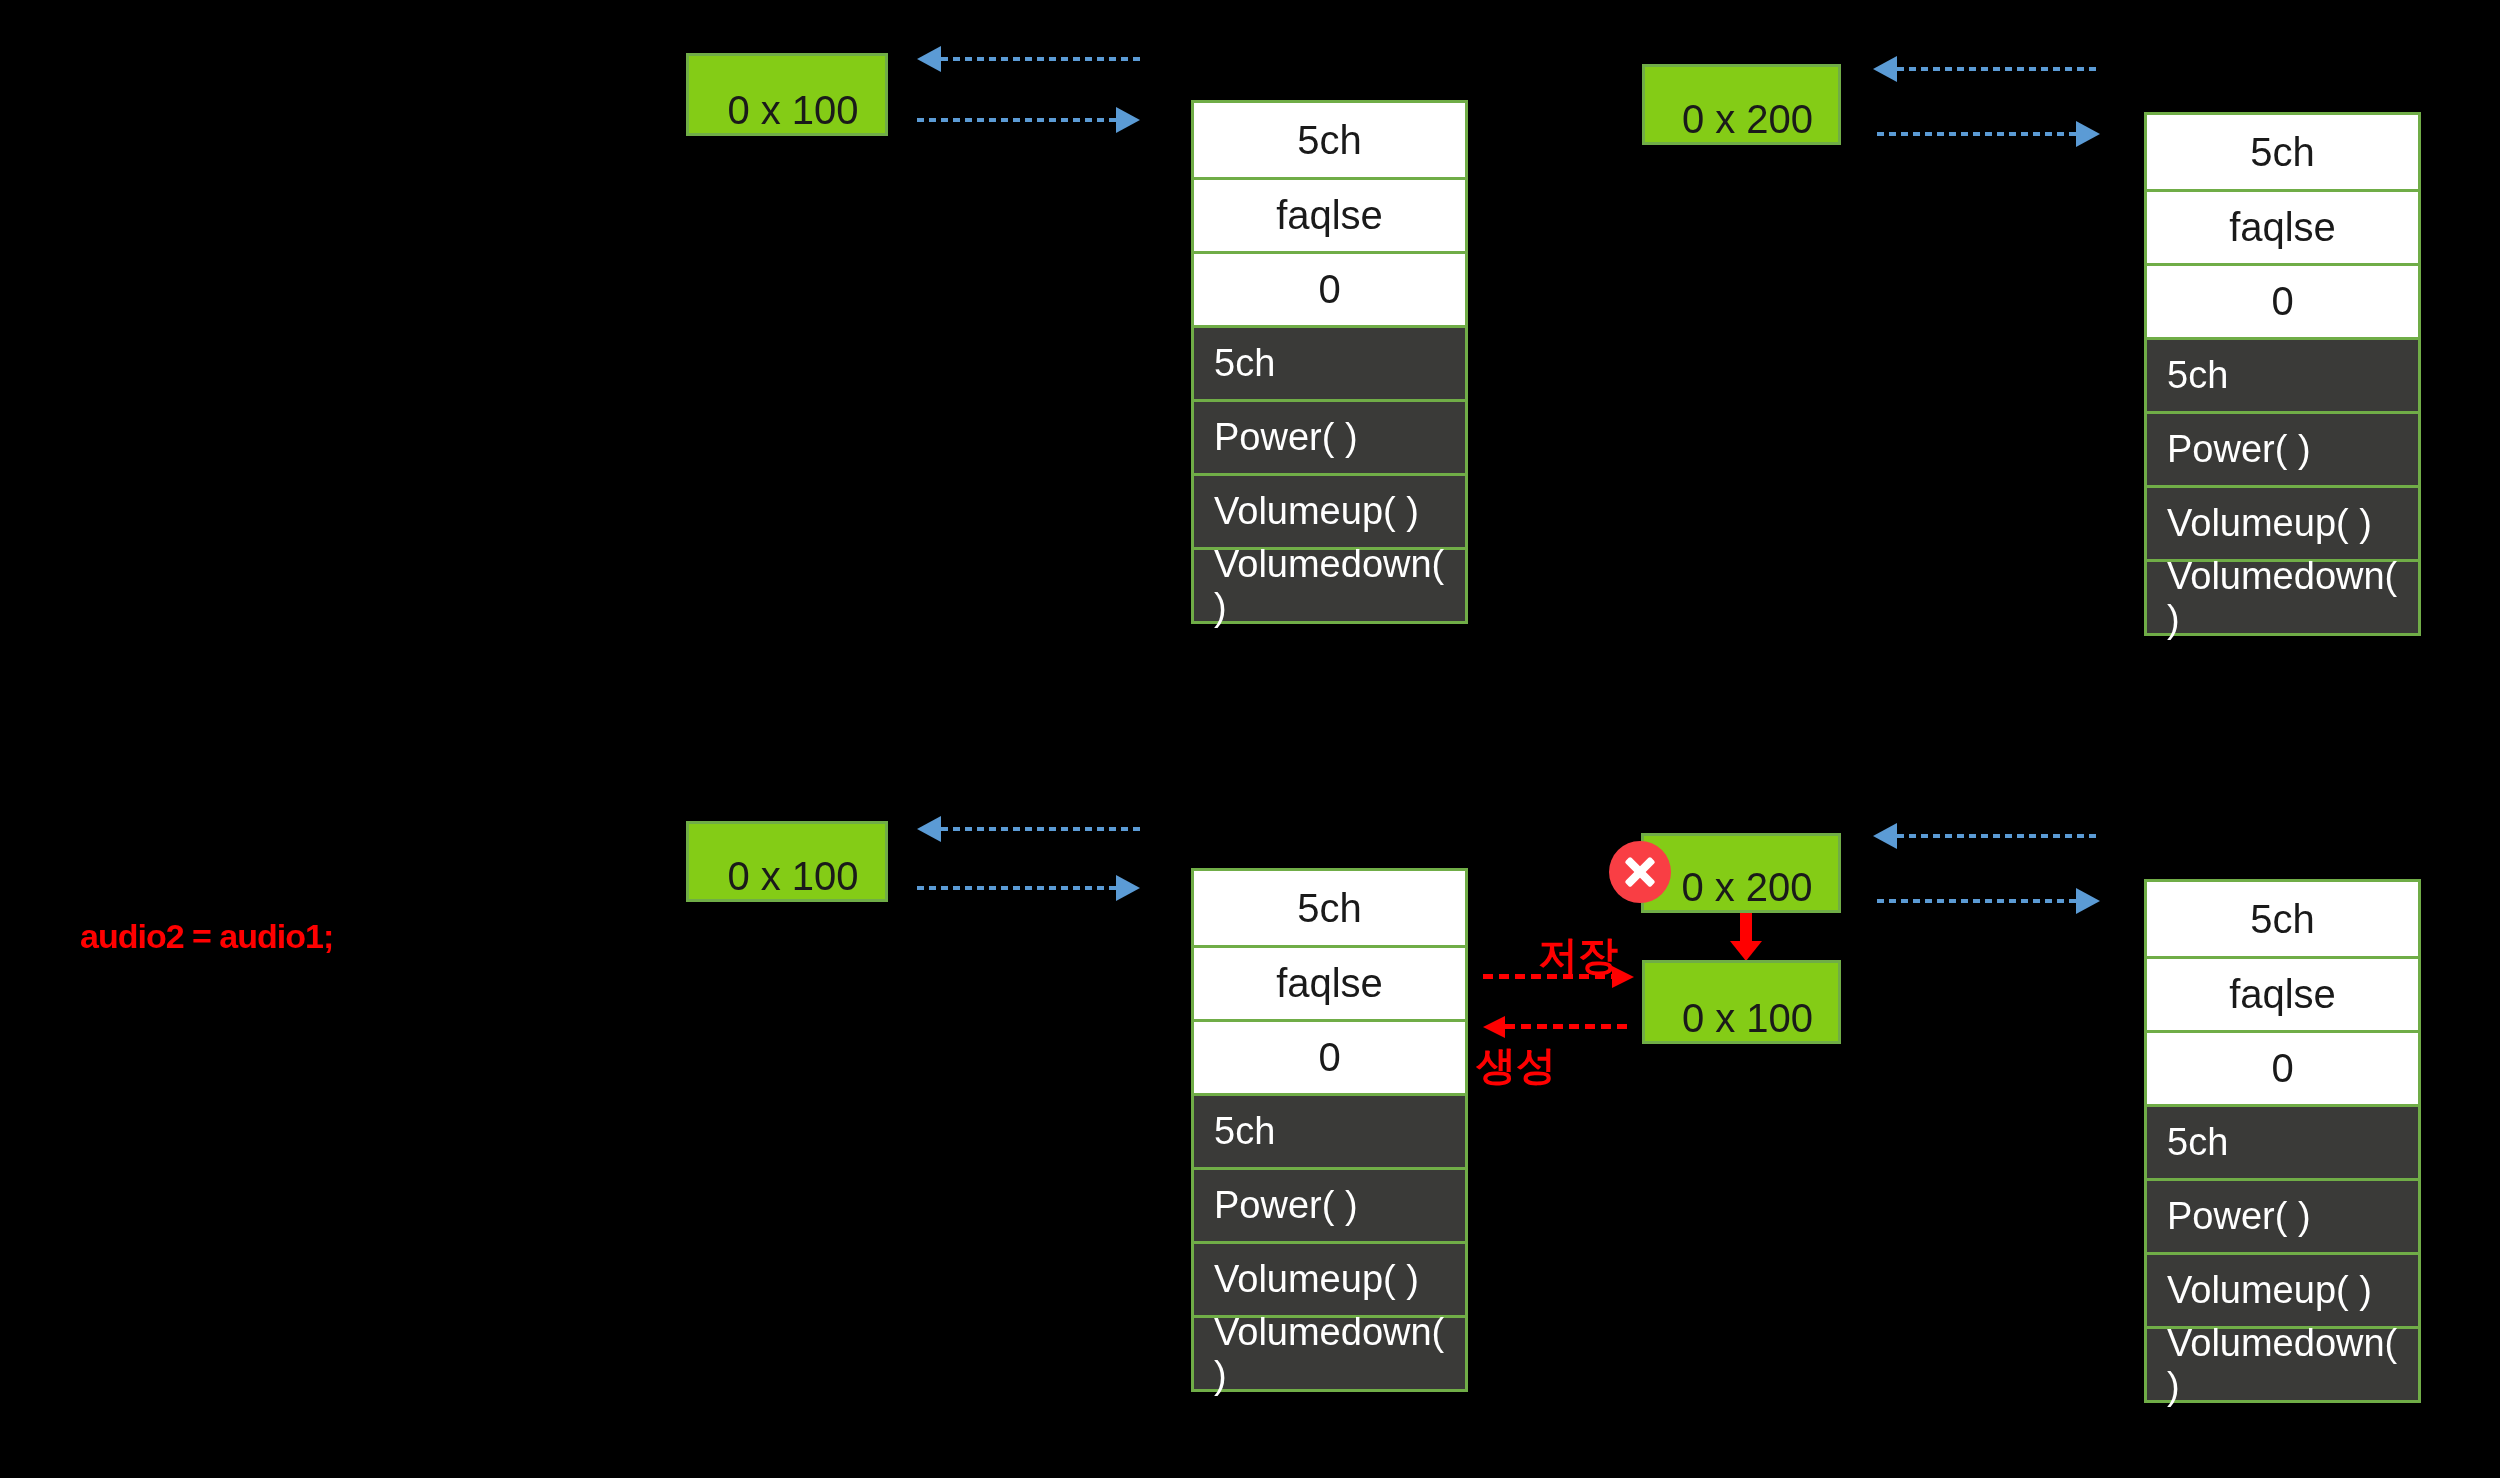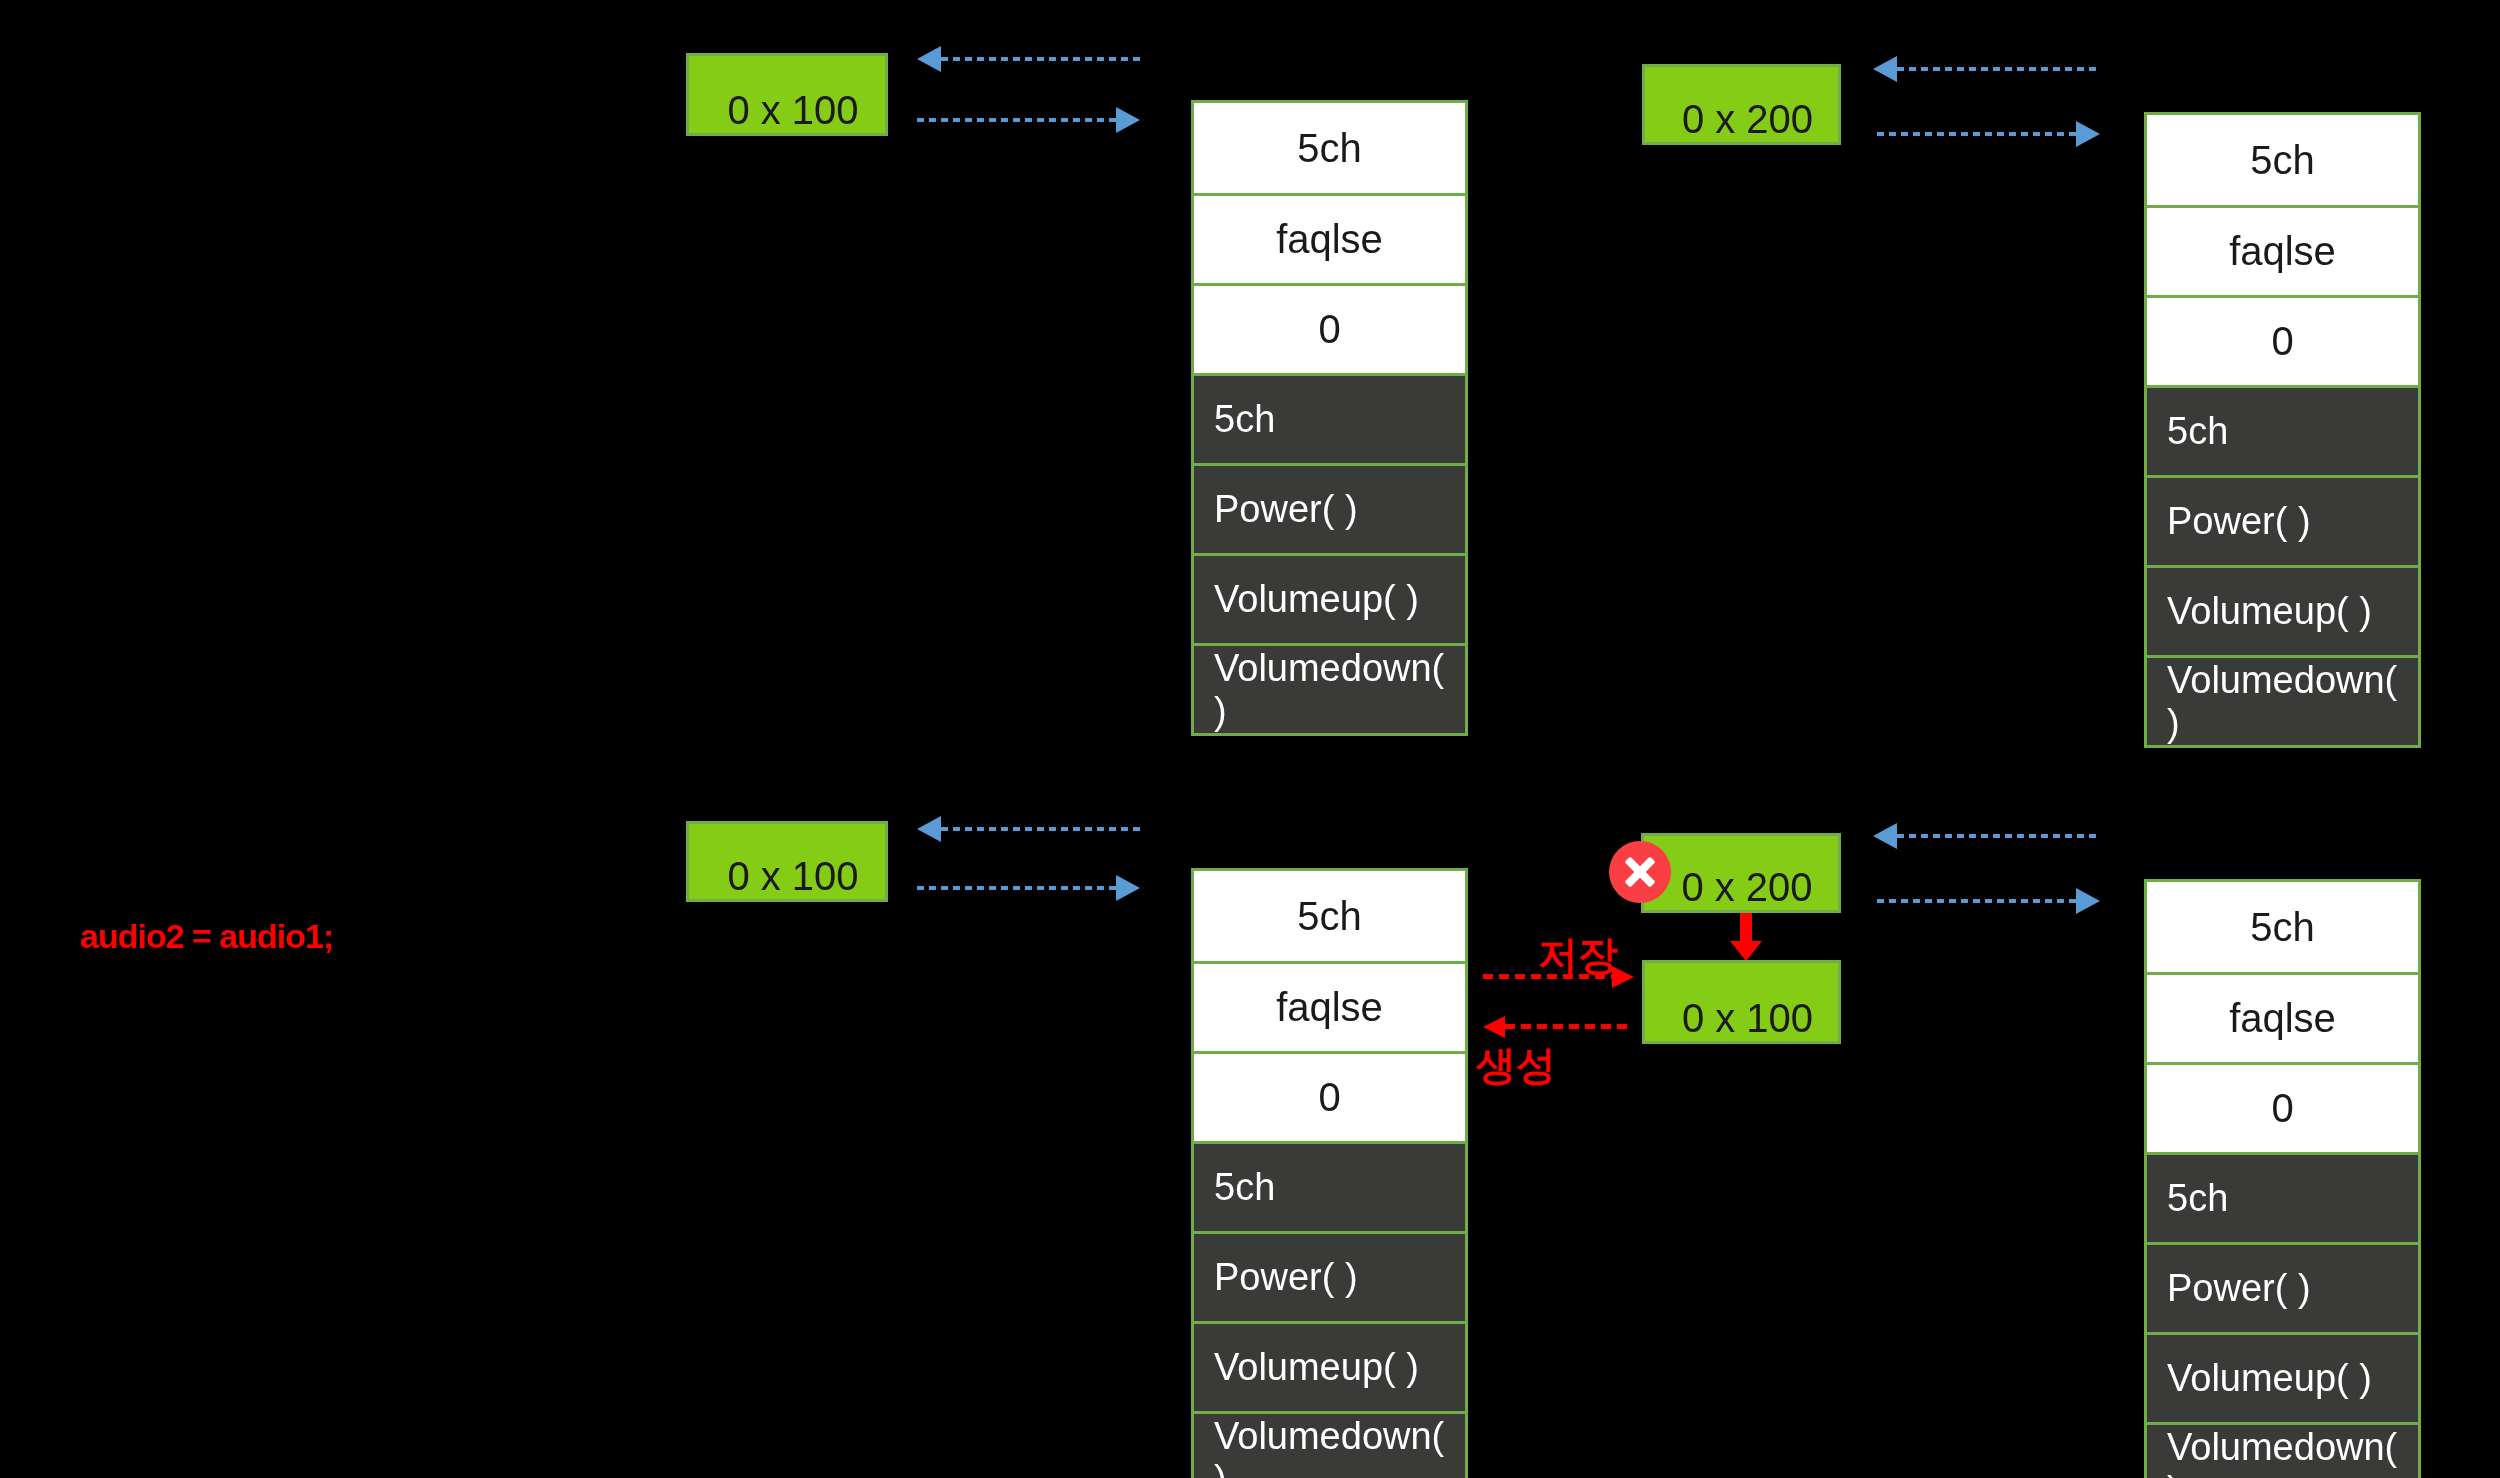--- a/index.html
+++ b/index.html
@@ -34,21 +34,21 @@
     width:271px;
     border:3px solid var(--green-border,#70AD47);
     box-sizing:content-box;
     background:#000;
   }
   #tableT1{left:1191px;top:100px;}
   #tableT2{left:2144px;top:112px;}
   #tableT3{left:1191px;top:868px;}
   #tableT4{left:2144px;top:879px;}
   .trow{
-    height:90px;
+    height:74px;
     display:flex;align-items:center;
     box-sizing:border-box;
     border-top:3px solid var(--green-border,#70AD47);
   }
   .rows-fields .trow:first-child{border-top:none;}
   .cell-white{
     background:#fff;color:var(--cell-text-dark,#1a1a1a);
     justify-content:center;font-size:40px;
   }
   .cell-dark{

